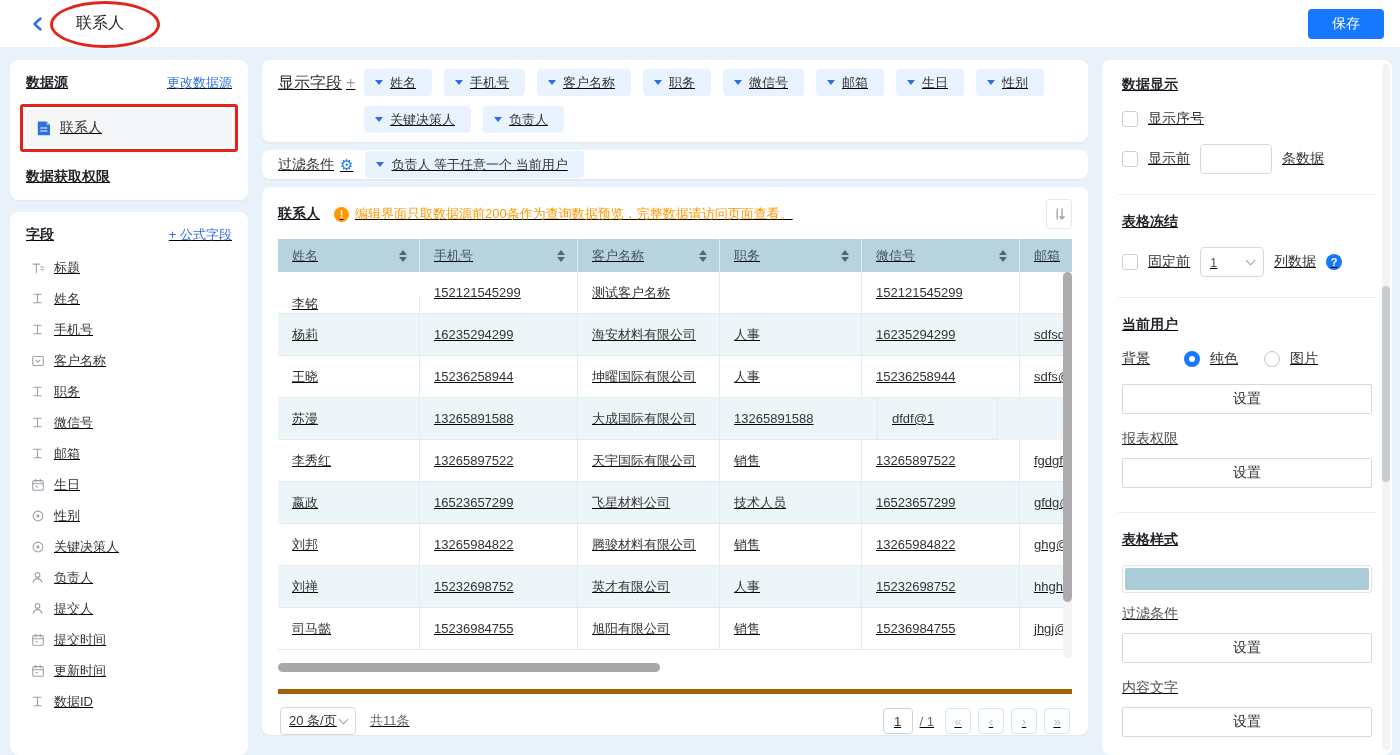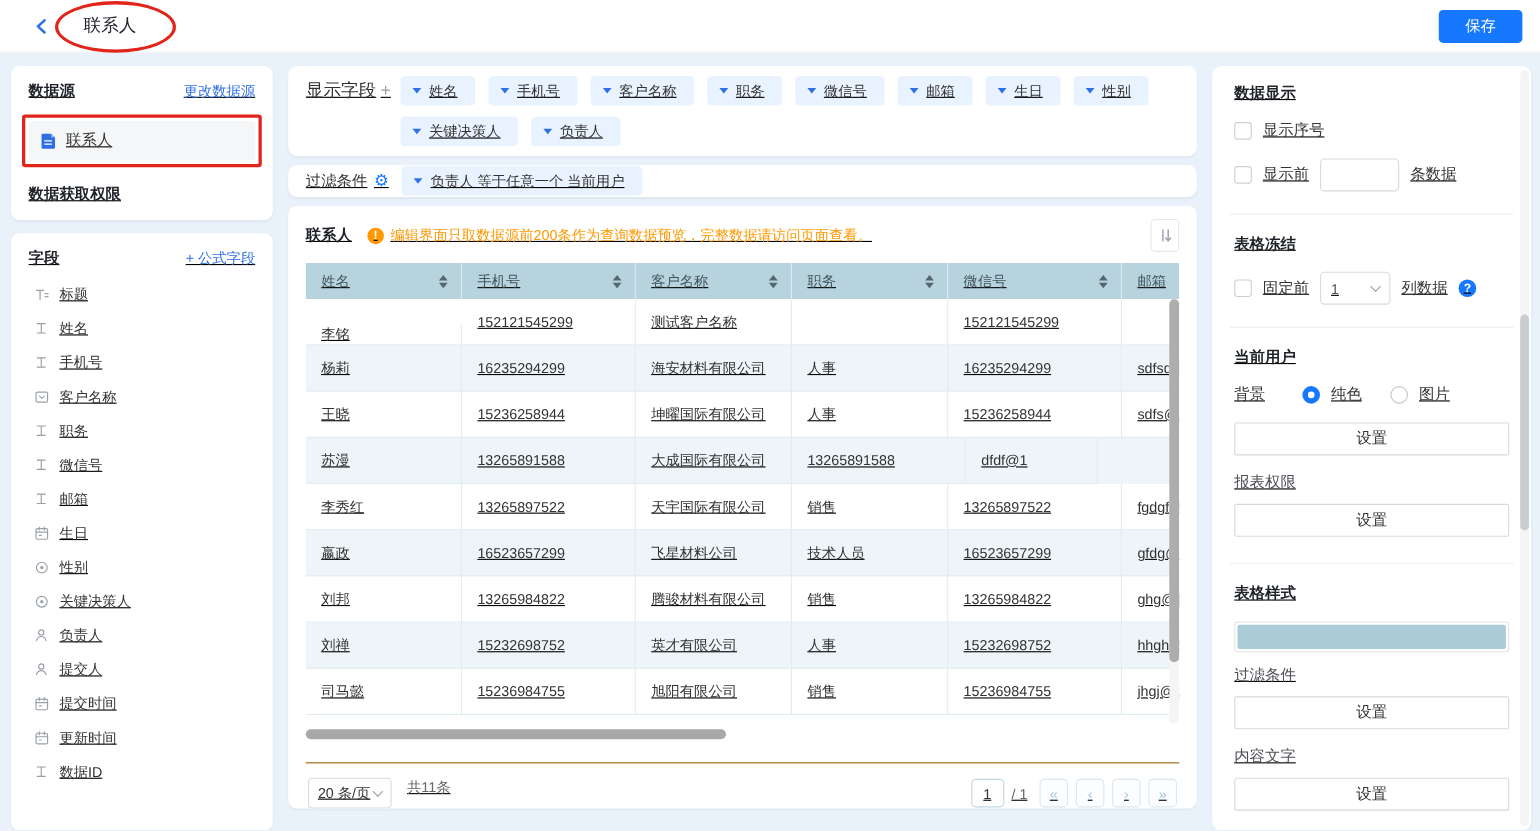--- a/index.html
+++ b/index.html
@@ -61,21 +61,21 @@
   .sorter .up { border-bottom:5px solid #55666f; }
   .sorter .dn { border-top:5px solid #55666f; }
   .tr { display:flex; height:42px; background:#fff; }
   .tr.alt { background:#edf5f9; }
   .td { flex:none; display:flex; align-items:center; padding-left:14px; font-size:13px; color:#333; border-right:1px solid #e1ecf1; border-bottom:1px solid #e1ecf1; white-space:nowrap; overflow:hidden; }
   .vsb { position:absolute; top:33px; right:0; width:9px; height:386px; background:#f3f5f6; border-radius:5px; }
   .vsb-thumb { position:absolute; top:0; left:0; width:9px; height:330px; background:#adadad; border-radius:5px; cursor:pointer; }
   .hsb { position:relative; height:9px; margin:5px 0 4px; }
   .hsb-thumb { position:absolute; left:0; top:0; width:382px; height:9px; background:#a8a8a8; border-radius:5px; cursor:pointer; }
 
-  .pagi { margin-top:auto; border-top:1px solid #a16207; display:flex; padding:13px 2px 0; }
+  .pagi { margin-top:auto; border-top:5px solid #a16207; display:flex; align-items:center; padding:13px 2px 0; }
   .psize { width:76px; height:28px; border:1px solid #d9d9d9; border-radius:4px; display:flex; align-items:center; justify-content:space-between; padding:0 8px; font-size:13px; color:#333; cursor:pointer; background:#fff; }
   .chev { width:7px; height:7px; border-right:1.4px solid #9aa0a8; border-bottom:1.4px solid #9aa0a8; transform:rotate(45deg); margin-top:-4px; flex:none; }
   .ptotal { margin-left:14px; font-size:13px; color:#666; }
   .pright { margin-left:auto; display:flex; align-items:center; gap:7px; }
   .pcur { width:30px; height:26px; border:1px solid #c3d6e2; border-radius:4px; display:flex; align-items:center; justify-content:center; font-size:13px; color:#333; background:#fff; }
   .psep { font-size:13px; color:#666; margin:0 4px 0 0; }
   .pg-btn { width:26px; height:26px; border:1px solid #dbe6ee; border-radius:4px; background:#fbfdfe; color:#a4c8de; font-size:13px; display:flex; align-items:center; justify-content:center; cursor:pointer; font-family:inherit; }
 
   
   .right-col { flex:1; position:relative; }

